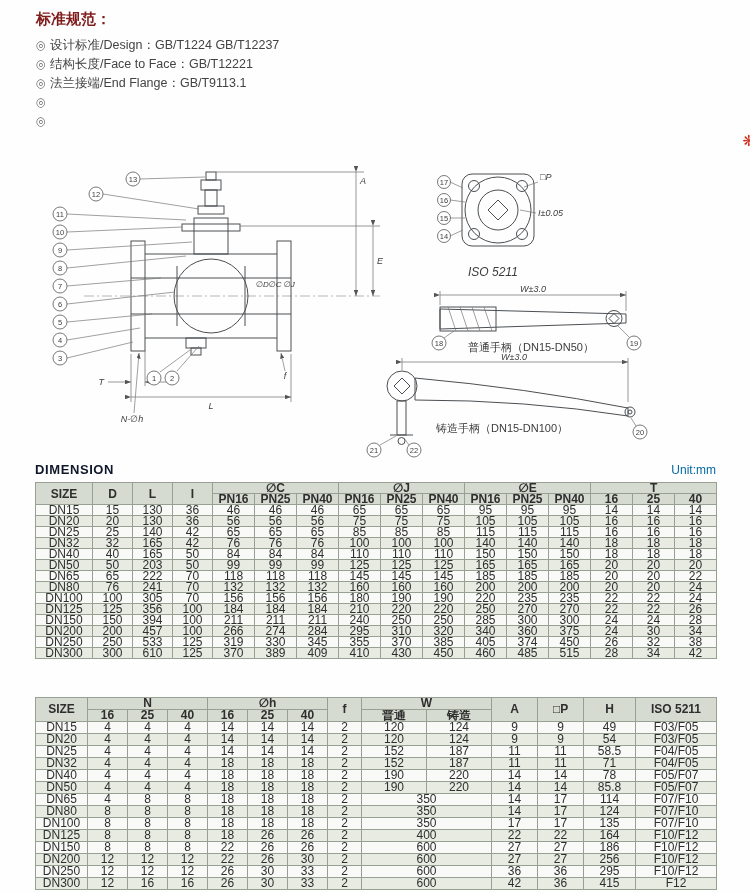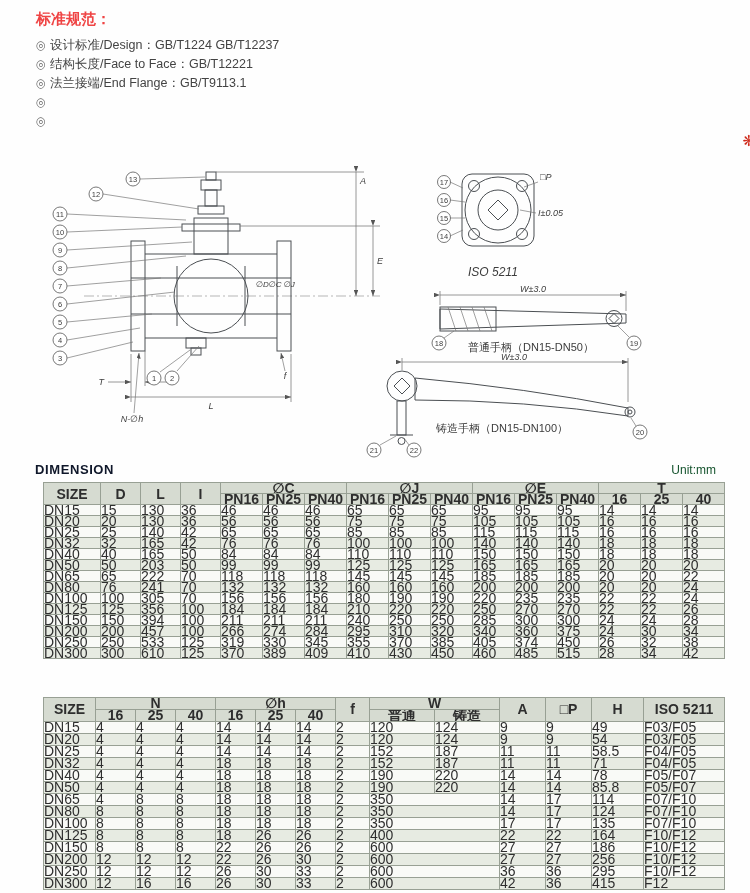--- a/index.html
+++ b/index.html
@@ -2,21 +2,21 @@
 <html><head>
 <meta charset="utf-8">
 <style>
   * { margin:0; padding:0; box-sizing:border-box; }
   html,body { background:#ffffff; }
   .page { position:relative; width:750px; height:893px; background:#fefefe; overflow:hidden;
           font-family:"Liberation Sans","DejaVu Sans",sans-serif; color:#3a3a3a; }
 
   
   .spec-header { position:absolute; left:36px; top:10px; width:560px; }
-  .spec-title { font-size:15px; font-weight:bold; color:#ef4444; margin-bottom:7px; }
+  .spec-title { font-size:15px; font-weight:bold; color:#7f1d1d; margin-bottom:7px; }
   .spec-list { list-style:none; }
   .spec-list li { display:flex; align-items:flex-start; font-size:12.5px; color:#434343; line-height:19px; }
   .spec-list .bullet { margin-right:4px; color:#6a6a6a; font-size:11.5px; line-height:19px; }
   .corner-mark { position:absolute; right:-5px; top:132px; color:#cf2a1b; font-size:15px; }
 
   
   .dwg { position:absolute; }
   .dwg text { fill:#3c3c3c; font-family:"Liberation Sans","DejaVu Sans",sans-serif; }
   .dimtxt { font-size:9px; font-style:italic; font-family:"Liberation Serif","DejaVu Serif",serif; }
   .smalltxt { font-size:8px; font-style:italic; font-family:"Liberation Serif","DejaVu Serif",serif; }
@@ -26,25 +26,25 @@
   .ln  { stroke:#4b4f53; stroke-width:1; fill:none; }
   .dim { stroke:#777; stroke-width:.75; fill:none; }
   .cl  { stroke:#999; stroke-width:.7; stroke-dasharray:10 3 2 3; fill:none; }
   .bln { stroke:#555; stroke-width:.8; fill:#ffffff; }
   .ldr { stroke:#777; stroke-width:.7; fill:none; }
 
   
   .dim-bar { position:absolute; left:35px; top:462px; width:681px; display:flex;
              justify-content:space-between; align-items:flex-end; }
   .dim-title { font-size:13px; font-weight:700; letter-spacing:.6px; color:#0f172a; }
-  .unit { font-size:12px; color:#14532d; }
+  .unit { font-size:12px; color:#0369a1; }
 
   
-  table.spec { position:absolute; left:43px; width:681px; border-collapse:collapse; table-layout:fixed;
-               font-size:14px; color:#2e2e2e; }
+  table.spec { position:absolute; left:35px; width:681px; border-collapse:collapse; table-layout:fixed;
+               font-size:12px; color:#2e2e2e; text-align:center; }
   table.spec th, table.spec td { border:1px solid #98a094; padding:0; height:10px; line-height:10px;
                overflow:hidden; white-space:nowrap; font-weight:normal; }
   table.spec thead th { background:#d6dbd1; font-weight:bold; }
   table.spec tbody tr { background:#f9faf7; }
   table.spec tbody tr.alt { background:#e7ebe2; }
   #table1 { top:482px; }
   #table2 { top:697px; }
   #table2 th, #table2 td { height:11px; line-height:11px; }
 </style>
 </head>

